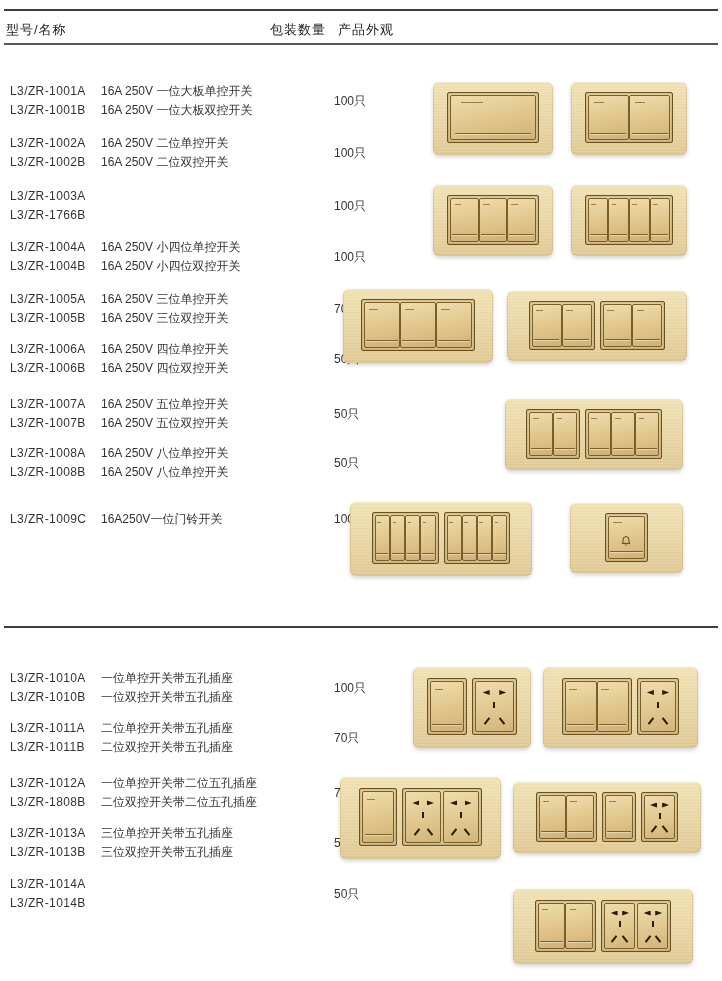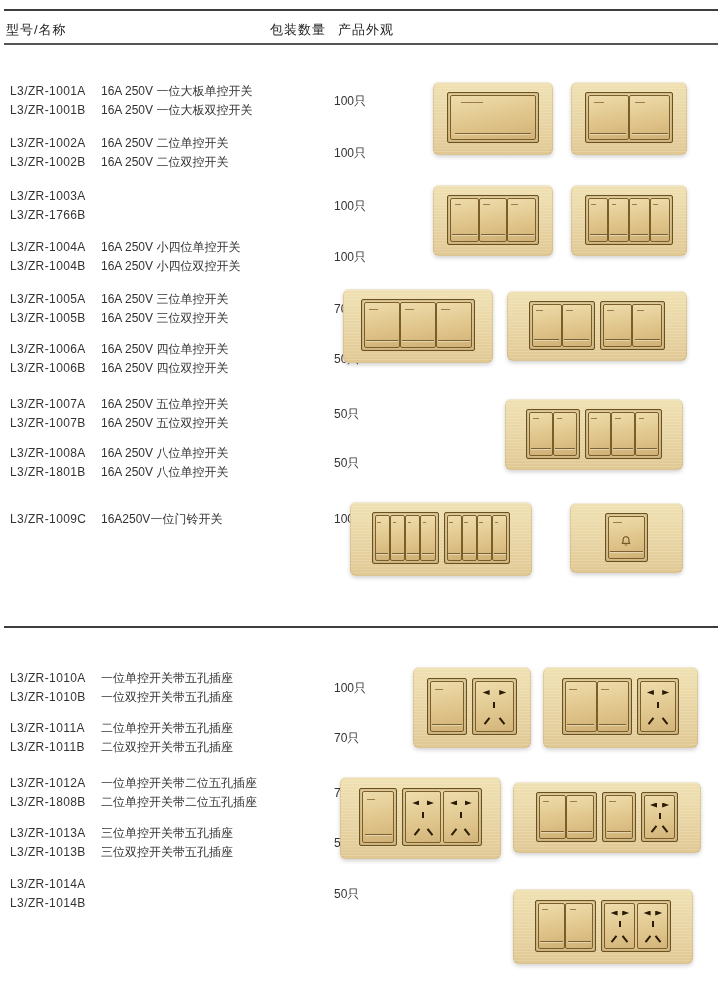--- a/index.html
+++ b/index.html
@@ -140,21 +140,21 @@
       </div>
     <div class="col col-d">
         <div>16A 250V 五位单控开关</div>
         <div>16A 250V 五位双控开关</div>
       </div>
     <div class="qty">50只</div>
   </div>
   <div class="row" style="top:444px">
     <div class="col col-m">
         <div>L3/ZR-1008A</div>
-        <div>L3/ZR-1801B</div>
+        <div>L3/ZR-1008B</div>
       </div>
     <div class="col col-d">
         <div>16A 250V 八位单控开关</div>
         <div>16A 250V 八位单控开关</div>
       </div>
     <div class="qty">50只</div>
   </div>
   <div class="row single" style="top:510px">
     <div class="col col-m">
         <div>L3/ZR-1009C</div>
@@ -186,21 +186,21 @@
       </div>
     <div class="qty">70只</div>
   </div>
   <div class="row" style="top:774px">
     <div class="col col-m">
         <div>L3/ZR-1012A</div>
         <div>L3/ZR-1808B</div>
       </div>
     <div class="col col-d">
         <div>一位单控开关带二位五孔插座</div>
-        <div>二位单控开关带二位五孔插座</div>
+        <div>二位双控开关带二位五孔插座</div>
       </div>
     <div class="qty">70只</div>
   </div>
   <div class="row" style="top:824px">
     <div class="col col-m">
         <div>L3/ZR-1013A</div>
         <div>L3/ZR-1013B</div>
       </div>
     <div class="col col-d">
         <div>三位单控开关带五孔插座</div>

